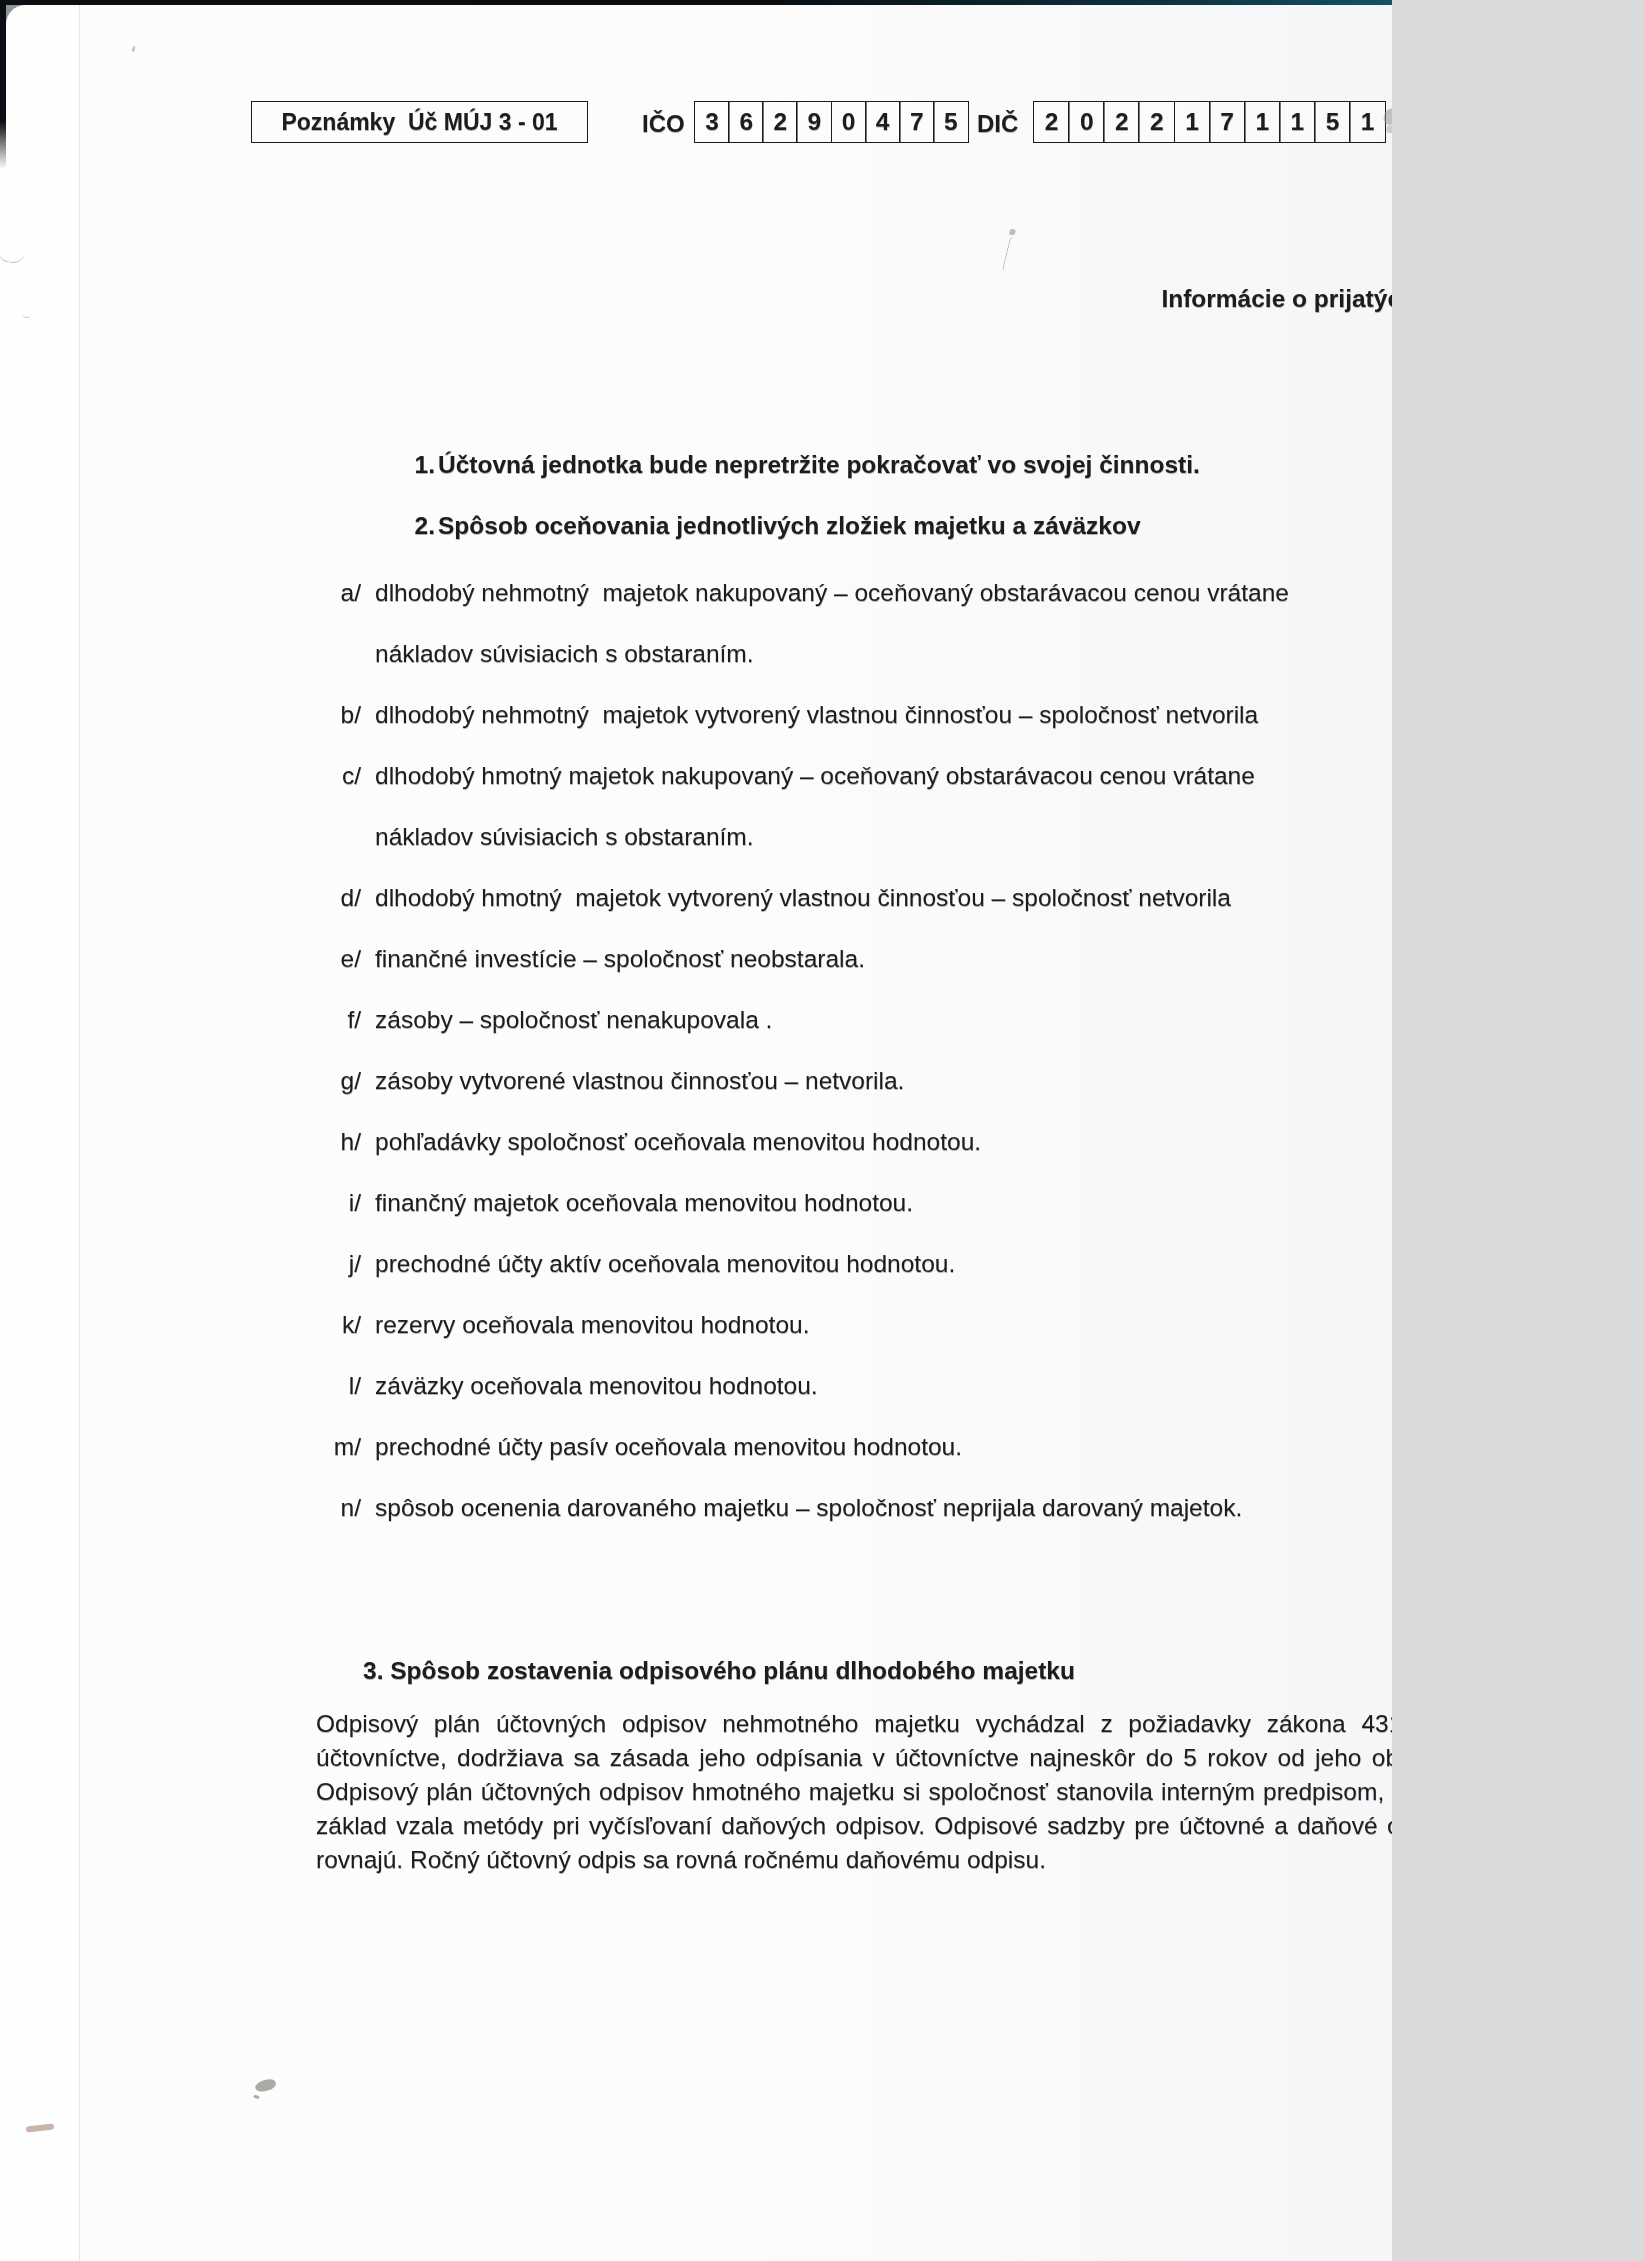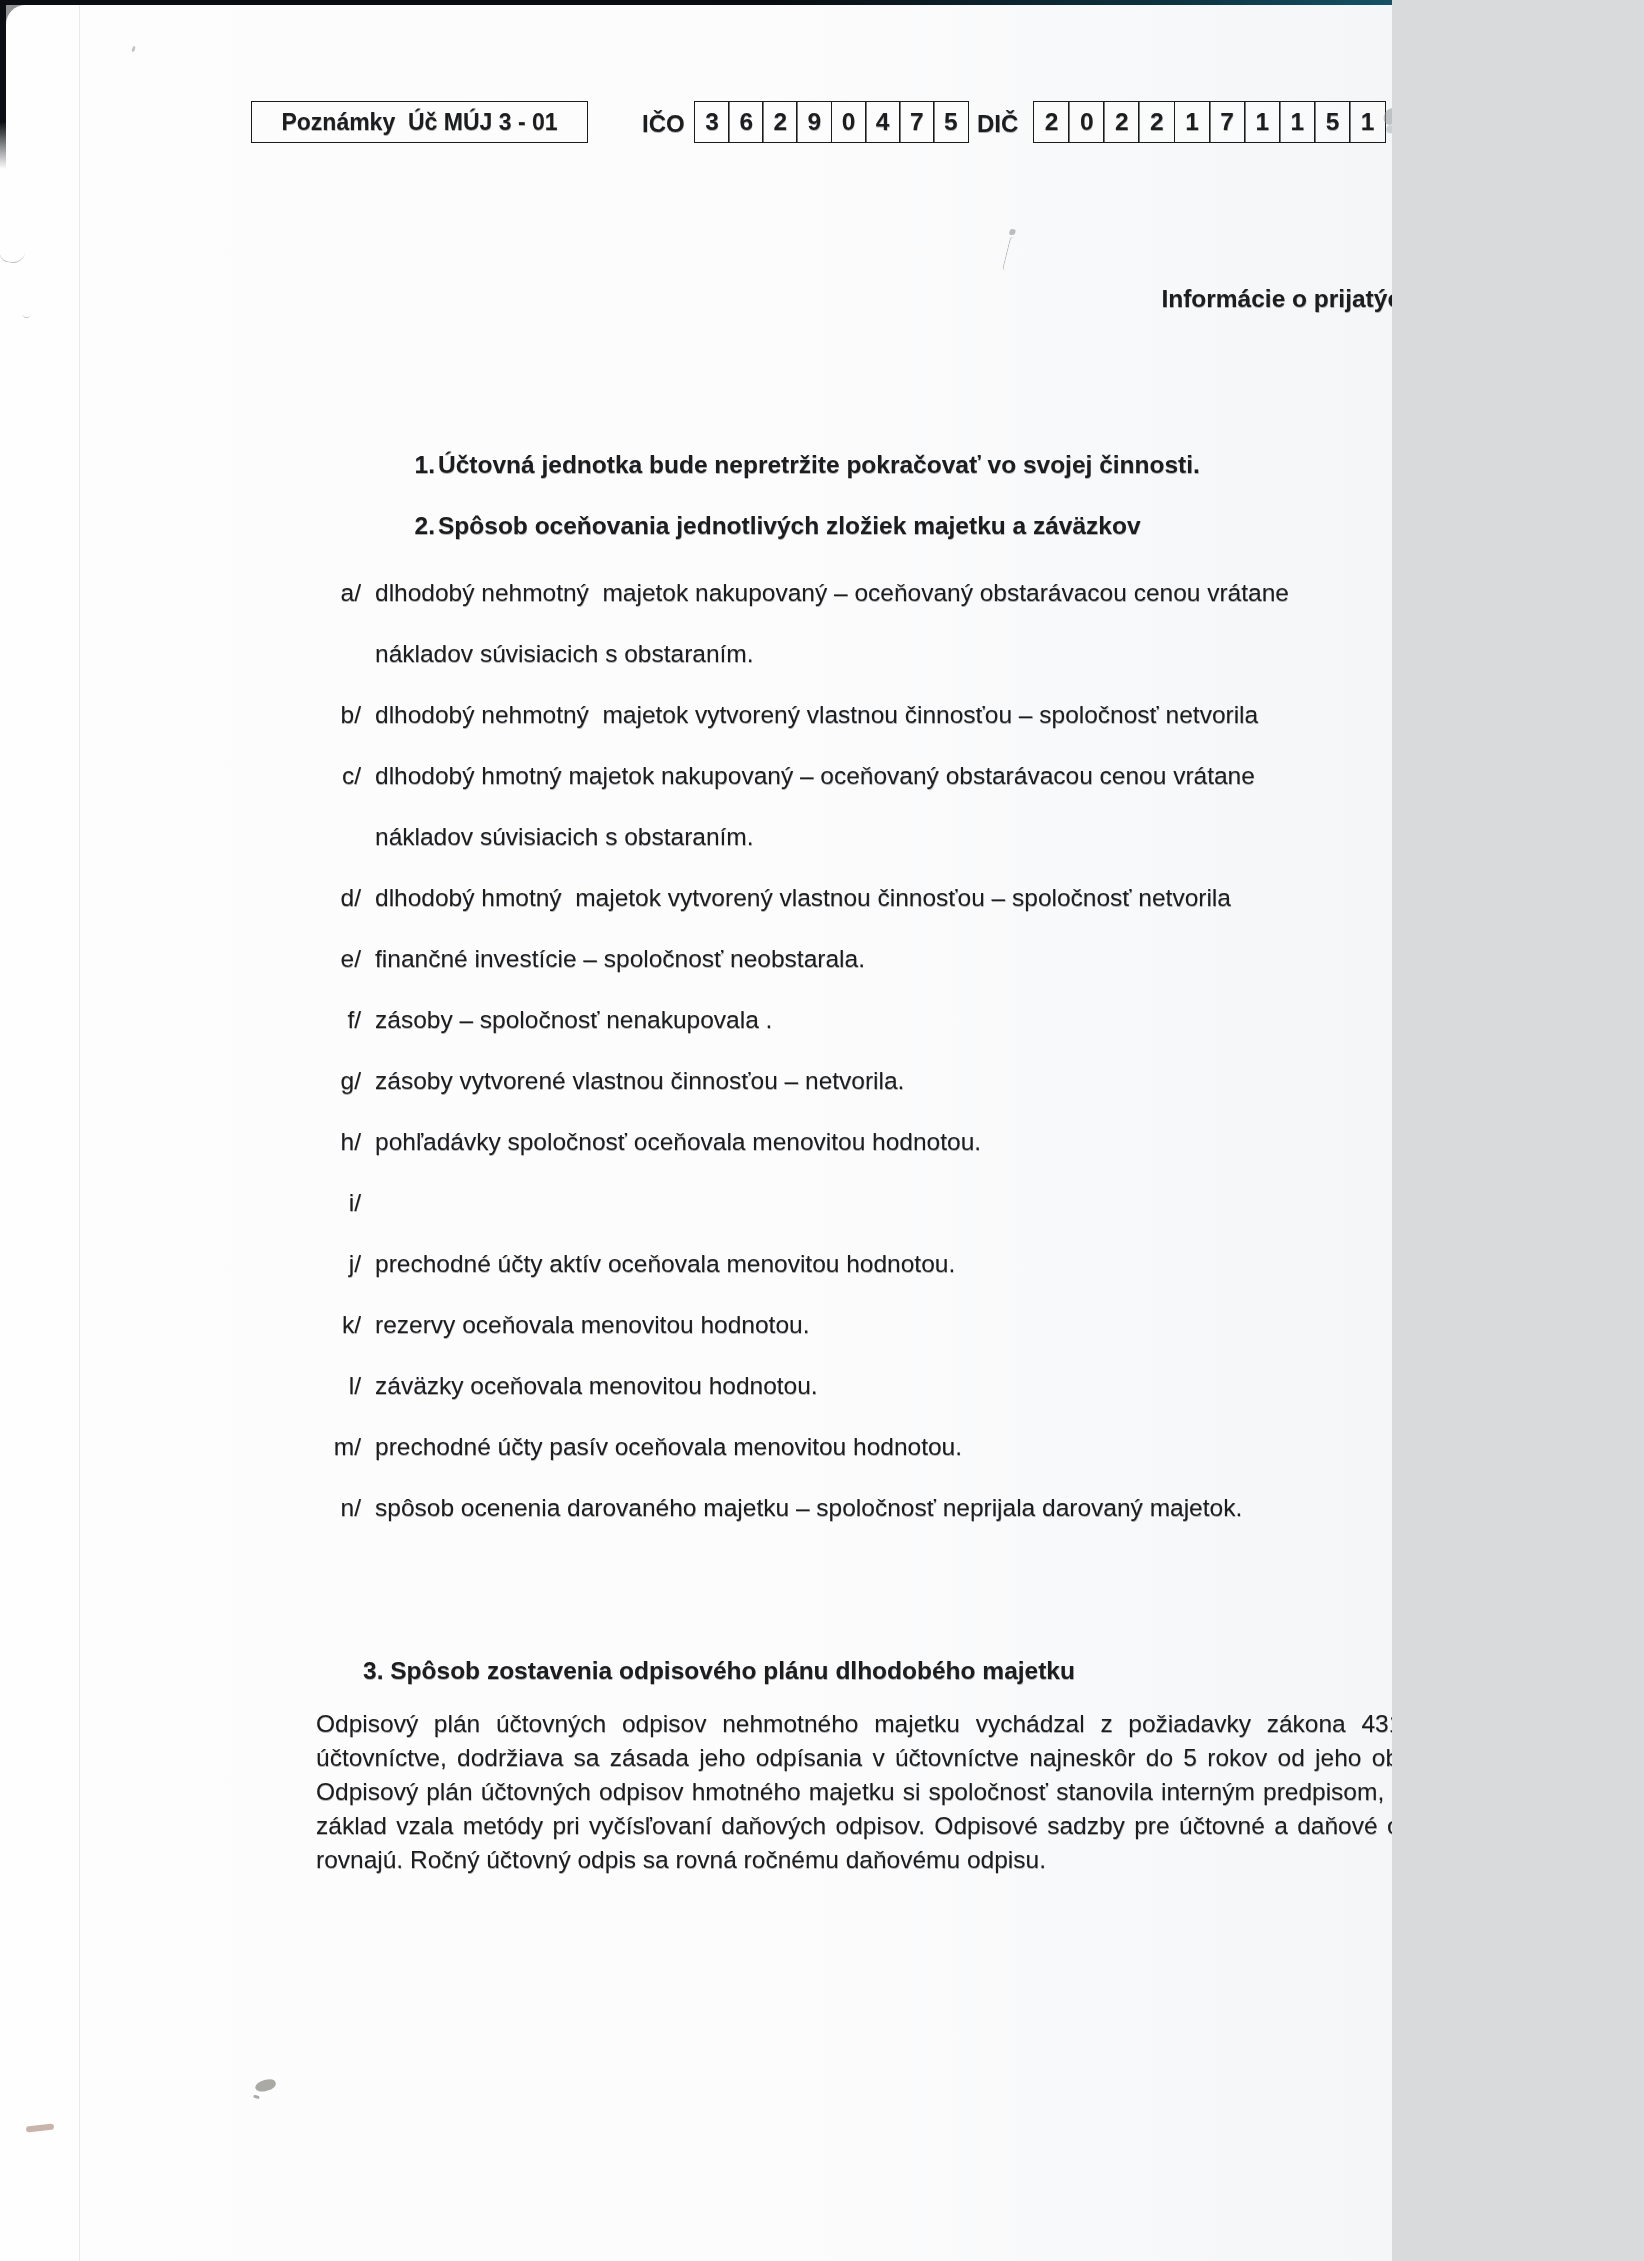--- a/index.html
+++ b/index.html
@@ -214,20 +214,21 @@
         <span class="li-text t">zásoby vytvorené vlastnou činnosťou – netvorila.</span>
       </div>
 
       <div class="li-row">
         <span class="li-marker t">h/</span>
         <span class="li-text t">pohľadávky spoločnosť oceňovala menovitou hodnotou.</span>
       </div>
 
       <div class="li-row">
         <span class="li-marker t">i/</span>
+        <span class="li-text t">finančný majetok oceňovala menovitou hodnotou.</span>
       </div>
 
       <div class="li-row">
         <span class="li-marker t">j/</span>
         <span class="li-text t">prechodné účty aktív oceňovala menovitou hodnotou.</span>
       </div>
 
       <div class="li-row">
         <span class="li-marker t">k/</span>
         <span class="li-text t">rezervy oceňovala menovitou hodnotou.</span>

